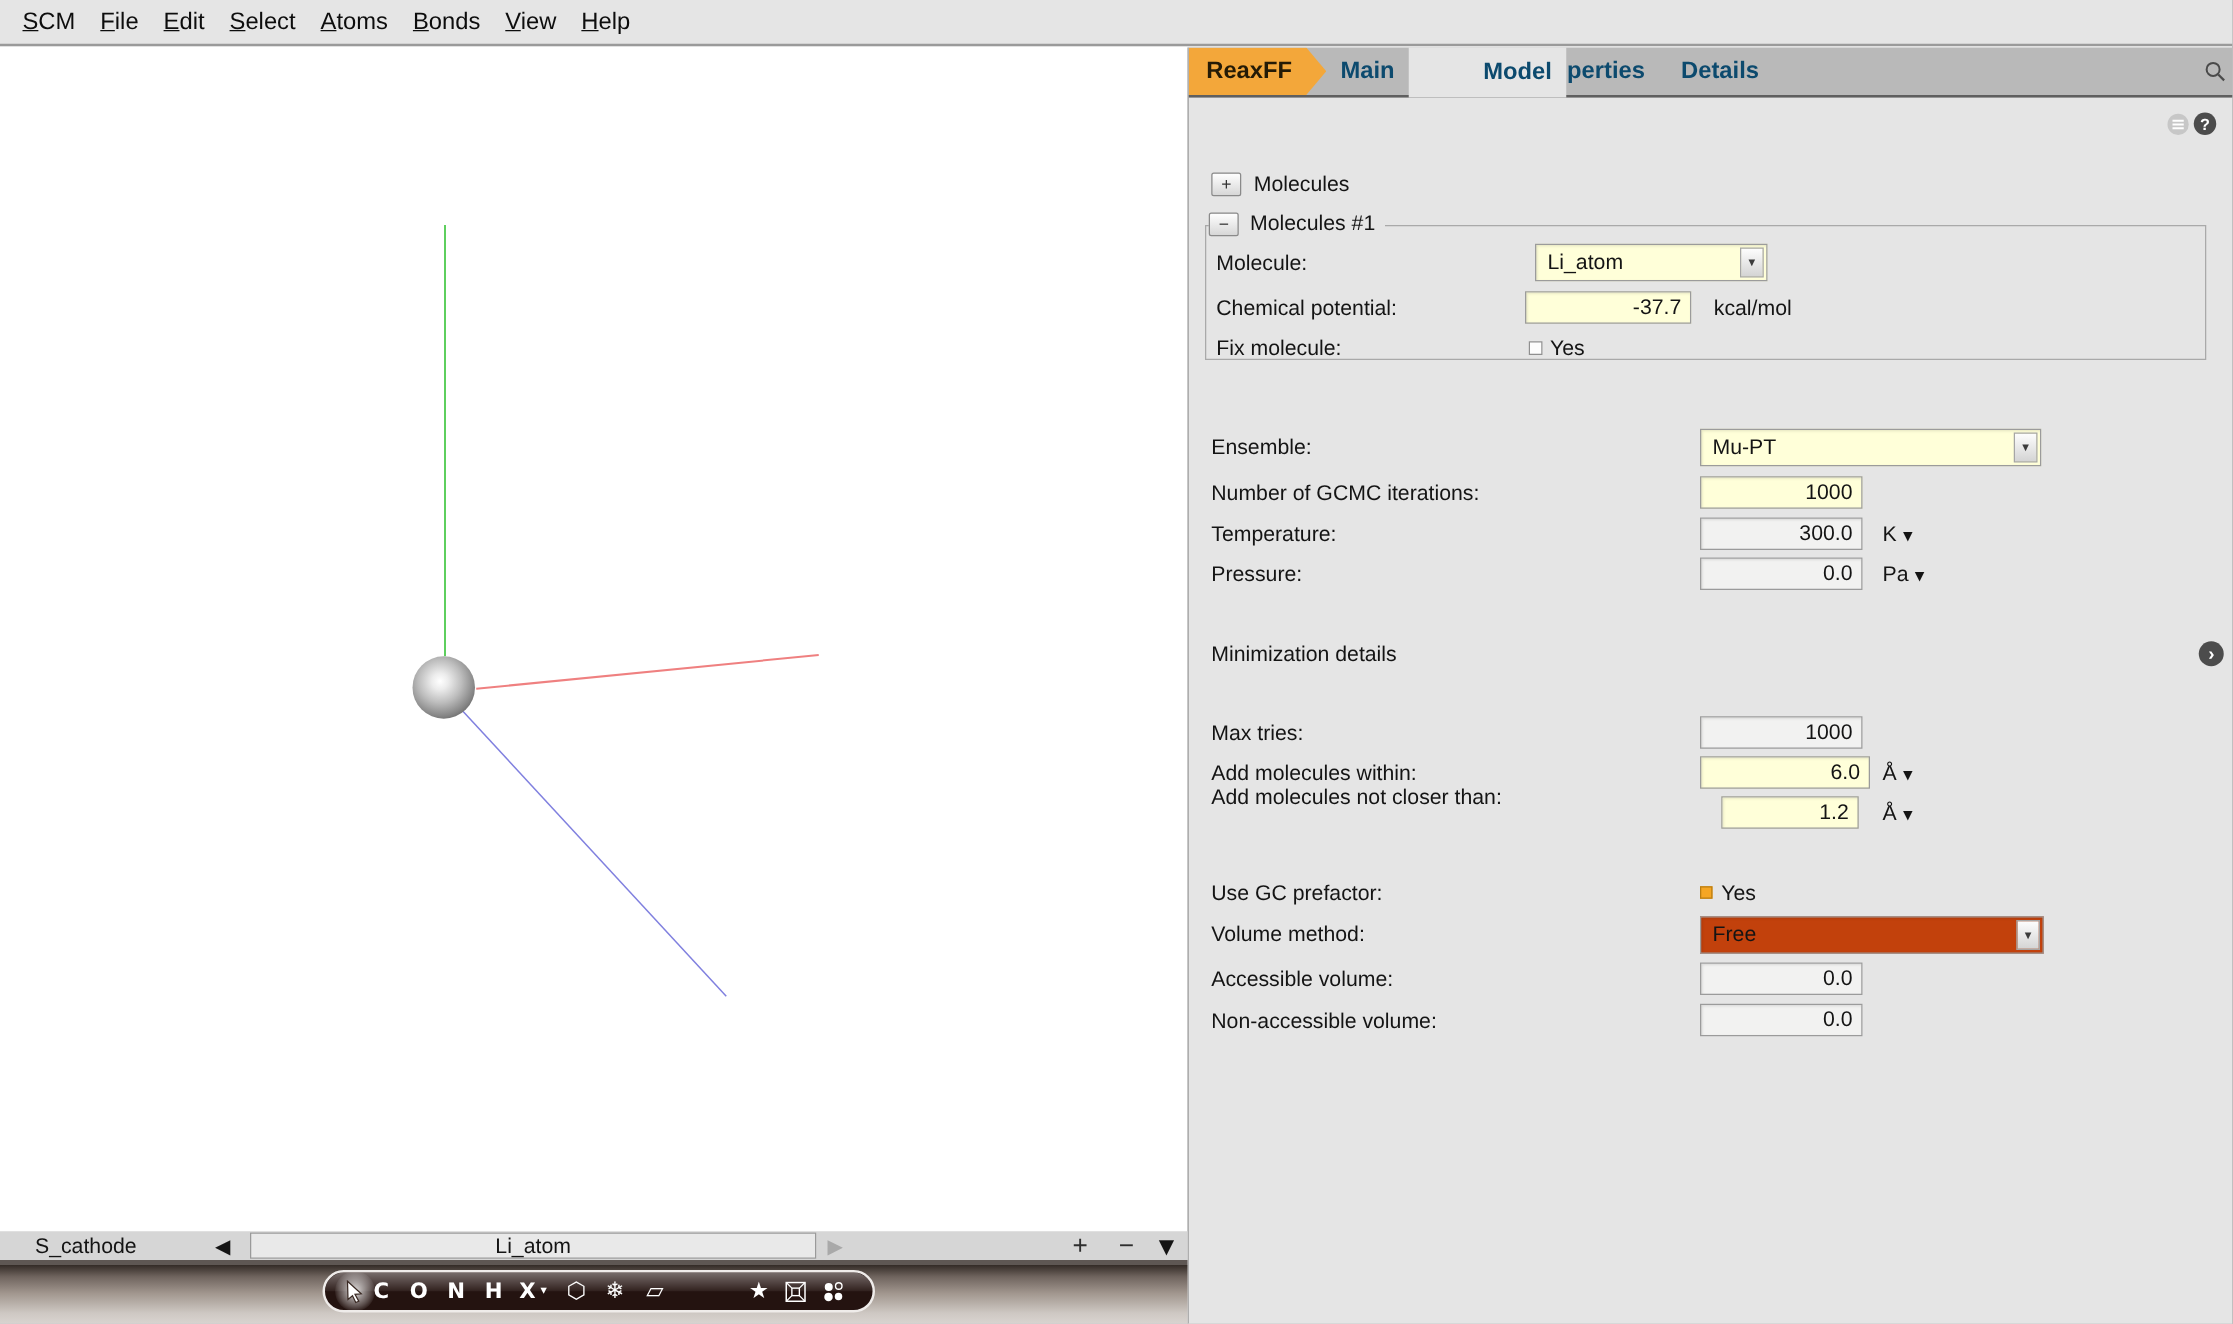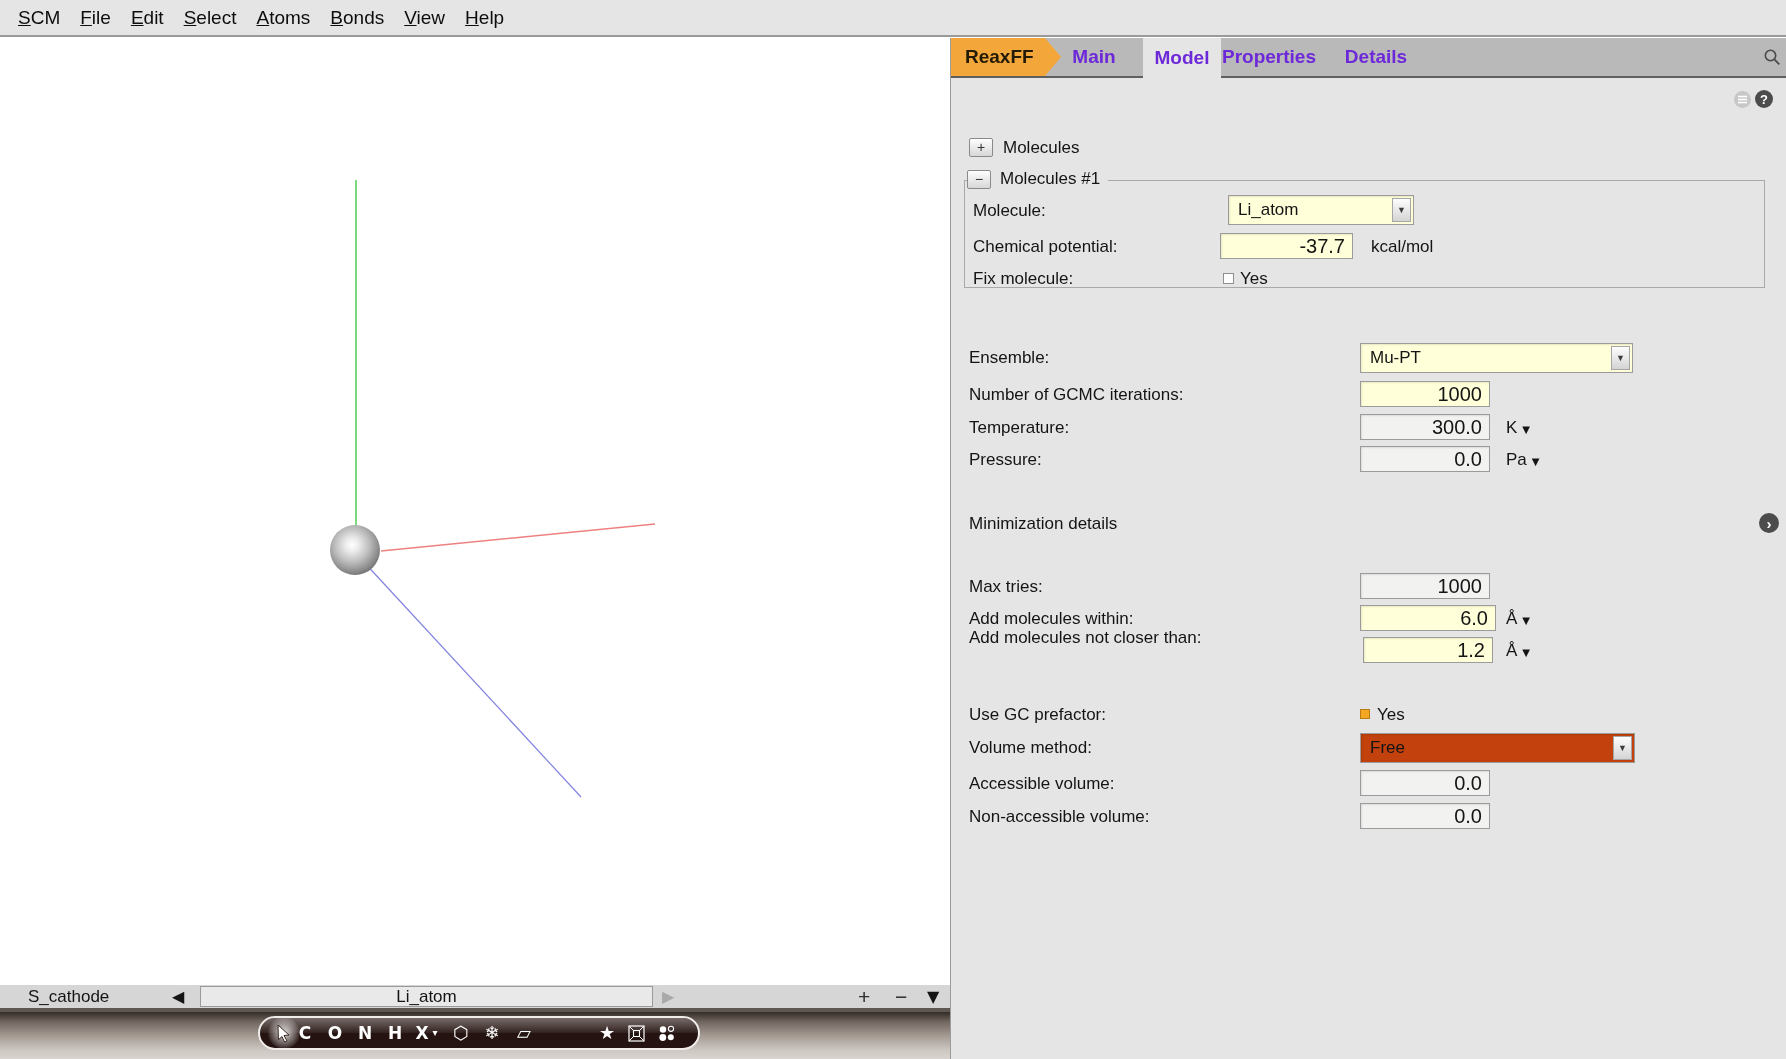--- a/index.html
+++ b/index.html
@@ -16,34 +16,34 @@
   .viewport{position:absolute;left:0;top:38px;width:950px;height:947px;background:#ffffff;}
   .atom{position:absolute;left:330px;top:487px;width:50px;height:50px;border-radius:50%;
     background:radial-gradient(circle at 44% 40%, #ffffff 0%, #ececec 16%, #bdbdbd 42%, #858585 68%, #3a3a3a 97%);}
 
   
   .panel{position:absolute;left:950px;top:38px;width:836px;height:1021px;background:#e5e5e5;
     border-left:1px solid #9c9c9c;box-sizing:border-box;}
   .tabbar{position:absolute;left:0;top:0;width:836px;height:38px;background:#b9b9b9;
     border-bottom:2px solid #5f5f5f;}
   .tab{position:absolute;top:0;height:38px;display:flex;align-items:center;justify-content:center;
-    font-weight:bold;font-size:19px;color:#6d28d9;cursor:default;}
+    font-weight:bold;font-size:19px;color:#0c4a6e;cursor:default;}
   .tab.reaxff{left:0;width:110px;background:#f3a73a;color:#241b06;
     clip-path:polygon(0 0,94px 0,110px 50%,94px 100%,0 100%);justify-content:flex-start;padding-left:14px;box-sizing:border-box;}
   .tab.selected{background:#e5e5e5;height:40px;z-index:2;}
   .panel-title{position:absolute;left:0;top:50px;width:836px;text-align:center;
     font-weight:bold;font-size:19px;color:#111;}
   .circle{position:absolute;border-radius:50%;display:flex;align-items:center;justify-content:center;
     color:#fff;font-weight:bold;}
   .circle.light{background:#c7c7c7;}
   .circle.dark{background:#4c4c4c;}
 
   .lbl{position:absolute;font-size:17px;color:#141414;white-space:nowrap;}
   .field{position:absolute;box-sizing:border-box;border:1px solid #9b9b9b;background:#f2f2f1;
-    font-size:20px;display:flex;align-items:center;justify-content:flex-end;padding:0 7px;
+    font-size:17px;display:flex;align-items:center;justify-content:flex-end;padding:0 7px;
     box-shadow:inset 1px 1px 2px rgba(0,0,0,0.10);}
   .field.yellow{background:#ffffd9;}
   .combo{position:absolute;box-sizing:border-box;border:1px solid #9b9b9b;background:#ffffd9;
     font-size:17px;display:flex;align-items:center;padding-left:9px;
     box-shadow:inset 1px 1px 2px rgba(0,0,0,0.10);}
   .combo.gray{background:#c2410c;}
   .combo .arrow-btn{position:absolute;right:2px;top:2px;bottom:2px;width:19px;
     background:linear-gradient(#fdfdfd,#d4d4d4);border:1px solid #a6a6a6;box-sizing:border-box;
     display:flex;align-items:center;justify-content:center;font-size:9px;color:#3c3c3c;box-shadow:none;}
   .unit{position:absolute;font-size:17px;display:flex;align-items:center;gap:5px;white-space:nowrap;}
@@ -105,21 +105,21 @@
       <line x1="362" y1="522" x2="581" y2="759" stroke="#8080df" stroke-width="1.2"></line>
     </svg>
     <div class="atom"></div>
   </div>
 
   <div class="panel">
 
     <div class="tabbar">
       <div class="tab reaxff">ReaxFF</div>
       <div class="tab" style="left:112px;width:62px;">Main</div>
-      <div class="tab selected" style="left:192px;width:78px;">Model</div>
+      <div class="tab selected" style="left:176px;width:78px;padding-left:48px;">Model</div>
       <div class="tab" style="left:258px;width:120px;">Properties</div>
       <div class="tab" style="left:388px;width:74px;">Details</div>
       <svg class="abs" style="left:812px;top:10px;" width="19" height="19" viewBox="0 0 19 19">
         <circle cx="7.5" cy="7.5" r="5.2" fill="none" stroke="#4a4a4a" stroke-width="1.6"></circle>
         <line x1="11.6" y1="11.6" x2="16.3" y2="16.3" stroke="#4a4a4a" stroke-width="1.8"></line>
       </svg>
     </div>
 
     <div class="circle light" style="left:783px;top:53px;width:17px;height:17px;">
       <svg width="11" height="9" viewBox="0 0 11 9">
@@ -183,21 +183,21 @@
     <div class="field" style="left:409px;top:535px;width:130px;height:26px;">1000</div>
 
     <div class="lbl" style="left:18px;top:571px;">Add molecules within:</div>
     <div class="field yellow" style="left:409px;top:567px;width:136px;height:26px;">6.0</div>
     <div class="unit" style="left:555px;top:571px;">
       <span>Å</span>
       <span class="tri">▼</span>
     </div>
 
     <div class="lbl" style="left:18px;top:590px;">Add molecules not closer than:</div>
-    <div class="field yellow" style="left:412px;top:599px;width:130px;height:26px;">1.2</div>
+    <div class="field yellow" style="left:426px;top:599px;width:110px;height:26px;">1.2</div>
     <div class="unit" style="left:555px;top:603px;">
       <span>Å</span>
       <span class="tri">▼</span>
     </div>
 
     <div class="lbl" style="left:18px;top:667px;">Use GC prefactor:</div>
     <div class="checkbox checked" style="left:409px;top:671px;width:10px;height:10px;"></div>
     <div class="lbl" style="left:426px;top:667px;">Yes</div>
 
     <div class="lbl" style="left:18px;top:700px;">Volume method:</div>

